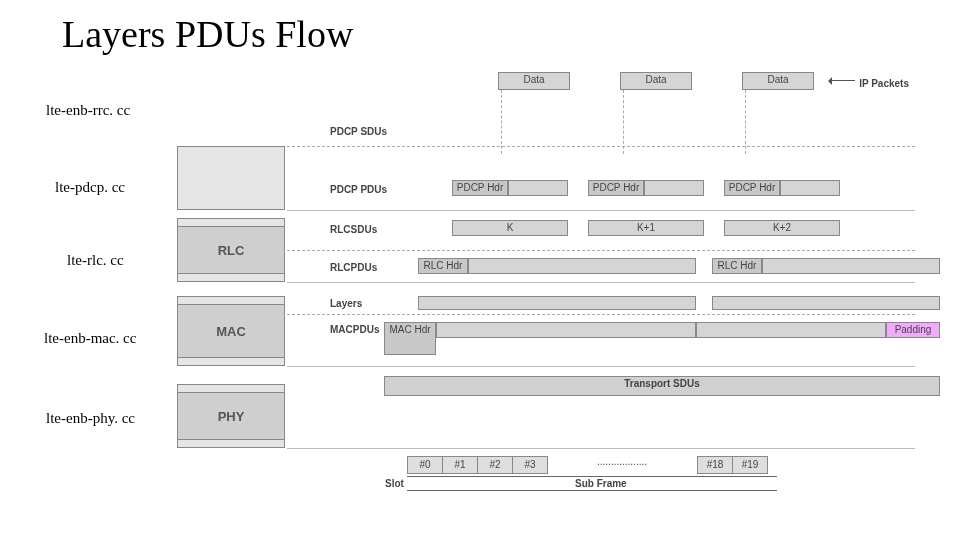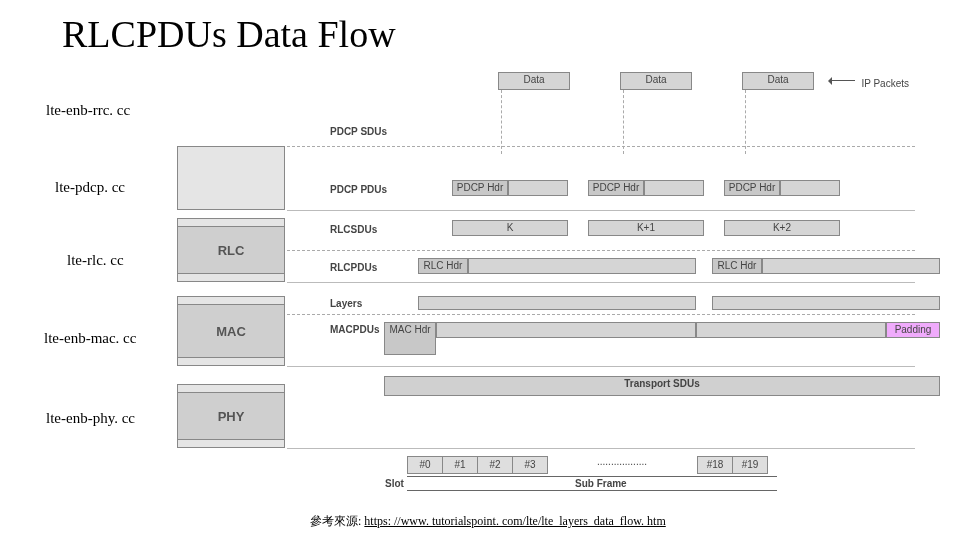--- a/index.html
+++ b/index.html
@@ -2,21 +2,21 @@
 <html><head>
 <meta charset="utf-8">
 <style>
   * { box-sizing: border-box; margin: 0; padding: 0; }
   html, body { width: 960px; height: 540px; font-family: "Times New Roman", serif; background: #fff; color: #000; }
   .slide { position: relative; width: 960px; height: 540px; }
   .title { position: absolute; left: 62px; top: 12px; font-size: 38px; }
   .file-label { position: absolute; font-size: 15px; }
   .fig { position: absolute; left: 175px; top: 66px; width: 740px; height: 430px; }
   .fig * { font-family: Arial, Helvetica, sans-serif; font-size: 10px; color: #444; }
-  .ip-label { position: absolute; right: 6px; top: 12px; font-weight: 400; }
+  .ip-label { position: absolute; right: 6px; top: 12px; font-weight: 700; }
   .arrow-ip { position: absolute; width: 26px; height: 1px; background: #555; }
   .arrow-ip::before { content: ""; position: absolute; left: -5px; top: -3px; border: 4px solid transparent; border-right-color: #555; }
   .sdu-label { position: absolute; font-weight: 600; }
 
   .layer-block { position: absolute; left: 2px; width: 108px; background: #cfcfcf; border: 1px solid #888; display: flex; align-items: center; justify-content: center; font-weight: 600; font-size: 13px; color: #555; }
   .layer-block.outer { background: #e5e5e5; }
   .hline { position: absolute; left: 112px; right: 0; border-top: 1px solid #bbb; }
   .dash { border-top: 1px dashed #aaa; }
 
   .box { position: absolute; border: 1px solid #888; background: #d5d5d5; text-align: center; margin-left: 33px; }
@@ -31,21 +31,21 @@
   .slot { width: 36px; height: 18px; border: 1px solid #888; background: #dedede; text-align: center; line-height: 16px; margin-right: -1px; }
   .dots { width: 150px; height: 18px; text-align: center; }
 
   .ref { position: absolute; left: 310px; bottom: 10px; font-size: 12px; }
   .ref a { color: #000; text-decoration: underline; }
 </style>
 </head>
 <body>
 
 <div class="slide">
-  <div class="title">RLCPDUs Data Flow</div>
+  <div class="title">Layers PDUs Flow</div>
 
   <div class="file-label" style="left:46px; top:102px">lte-enb-rrc. cc</div>
   <div class="file-label" style="left:55px; top:179px">lte-pdcp. cc</div>
   <div class="file-label" style="left:67px; top:252px">lte-rlc. cc</div>
   <div class="file-label" style="left:44px; top:330px">lte-enb-mac. cc</div>
   <div class="file-label" style="left:46px; top:410px">lte-enb-phy. cc</div>
 
   <div class="fig">
 
     <div class="box" style="left:290px; top:6px; width:72px; height:18px">
@@ -144,16 +144,13 @@
       <div class="dots">..................</div>
       <div class="slot">#18</div>
       <div class="slot">#19</div>
     </div>
     <div class="sdu-label" style="left:210px; top:412px">Slot</div>
     <div style="position:absolute; left:232px; top:410px; width:370px; border-top:1px solid #666"></div>
     <div style="position:absolute; left:232px; top:424px; width:370px; border-top:1px solid #666"></div>
     <div class="sdu-label" style="left:400px; top:412px">Sub Frame</div>
   </div>
 
-  <div class="ref">
-    <span>參考來源: </span><a href="#">https: //www. tutorialspoint. com/lte/lte_layers_data_flow. htm</a>
-  </div>
 </div>
 
 </body></html>

